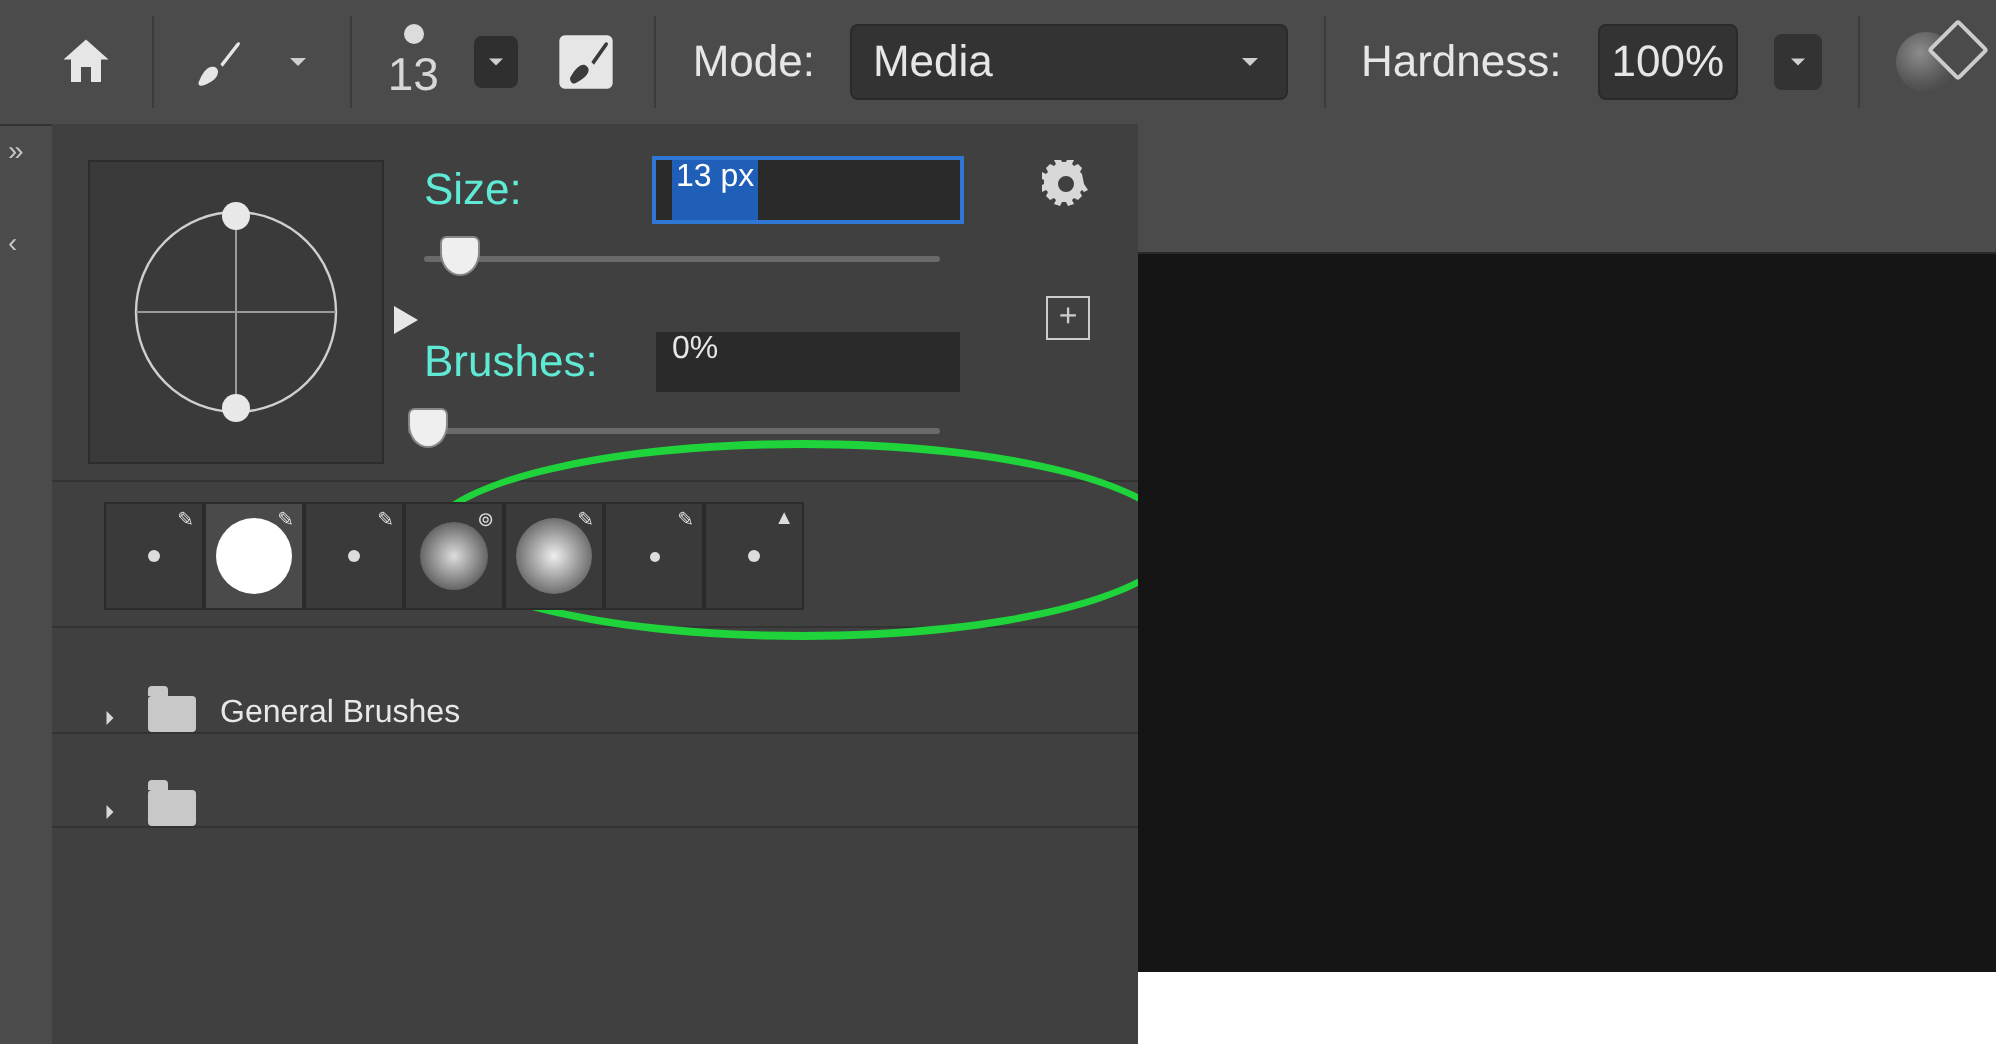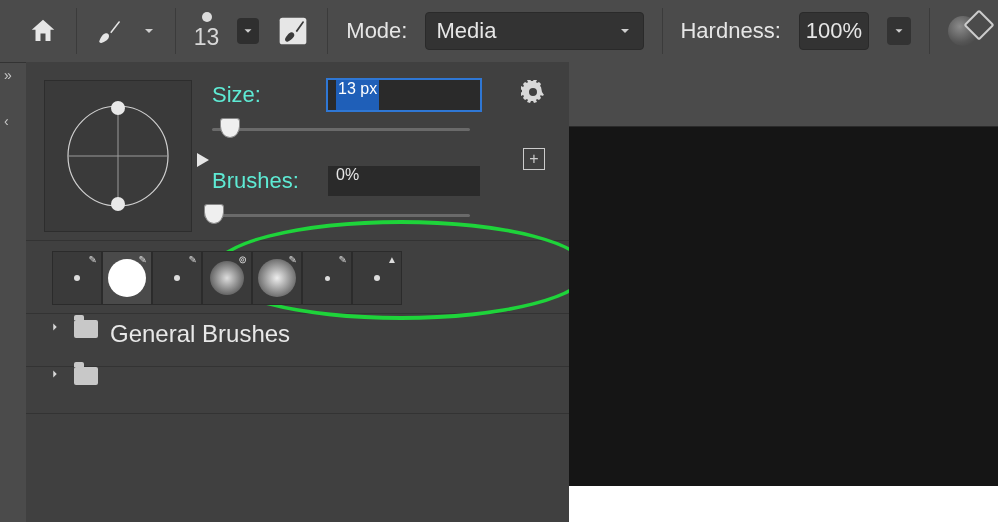--- a/index.html
+++ b/index.html
@@ -51,21 +51,21 @@
   .plusbox{position:absolute;right:6px;top:68px;width:20px;height:20px;border:1.5px solid #ccc;display:flex;align-items:center;justify-content:center;font-size:16px;color:#ccc;}
   
   .green-ellipse{position:absolute;border:4px solid #1ed43a;border-radius:50%;width:370px;height:92px;left:186px;top:158px;pointer-events:none;}
   .panel-rel{position:relative;}
   
   .thumbs{display:flex;gap:0;padding:10px 18px 8px 26px;border-bottom:1px solid #333;}
   .thumb-cell{width:48px;height:52px;background:#3a3a3a;border:1px solid #2b2b2b;position:relative;display:flex;align-items:center;justify-content:center;}
   .thumb-cell .marker{position:absolute;top:2px;right:4px;color:#ddd;font-size:10px;}
   
   .folders{padding:6px 0;}
-  .folder-row{display:flex;align-items:flex-start;gap:12px;height:46px;padding:0 22px;border-bottom:1px solid #333;font-size:24px;color:#e8e8e8;}
+  .folder-row{display:flex;align-items:flex-end;gap:12px;height:46px;padding:0 22px;border-bottom:1px solid #333;font-size:16px;color:#e8e8e8;}
   .folder-icon{width:24px;height:18px;background:#c8c8c8;border-radius:2px;position:relative;}
   .folder-icon::before{content:"";position:absolute;top:-5px;left:0;width:10px;height:5px;background:#c8c8c8;border-radius:2px 2px 0 0;}
   
   .canvas-area{flex:1;display:flex;flex-direction:column;}
   .canvas-tabstrip{height:64px;background:var(--bg-top);border-bottom:1px solid #2a2a2a;}
   .canvas-body{flex:1;background:var(--bg-dark);position:relative;}
   .white-doc{position:absolute;left:0;right:0;bottom:0;height:36px;background:#fff;}
 </style>
 </head>
 <body>

